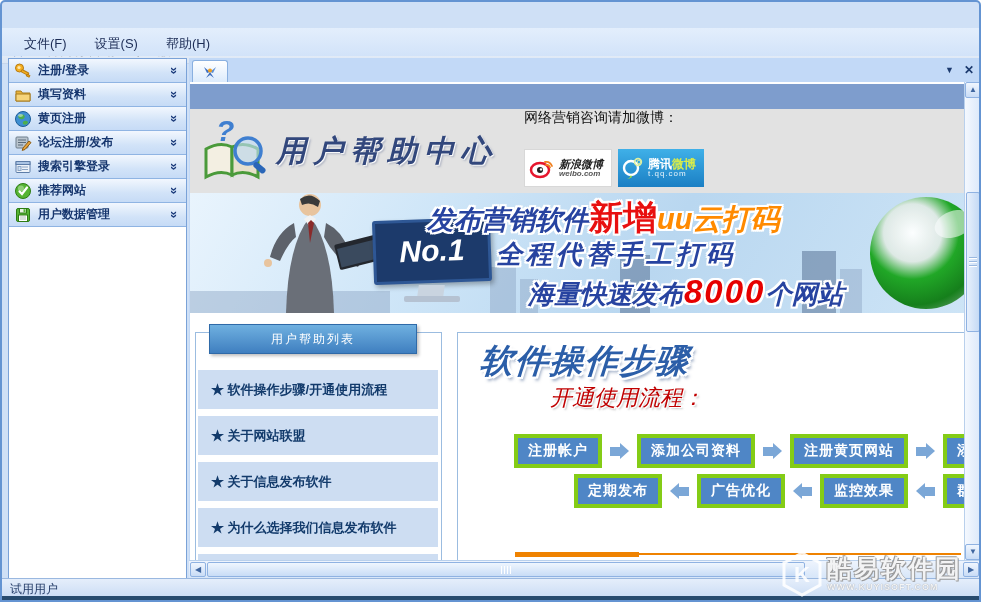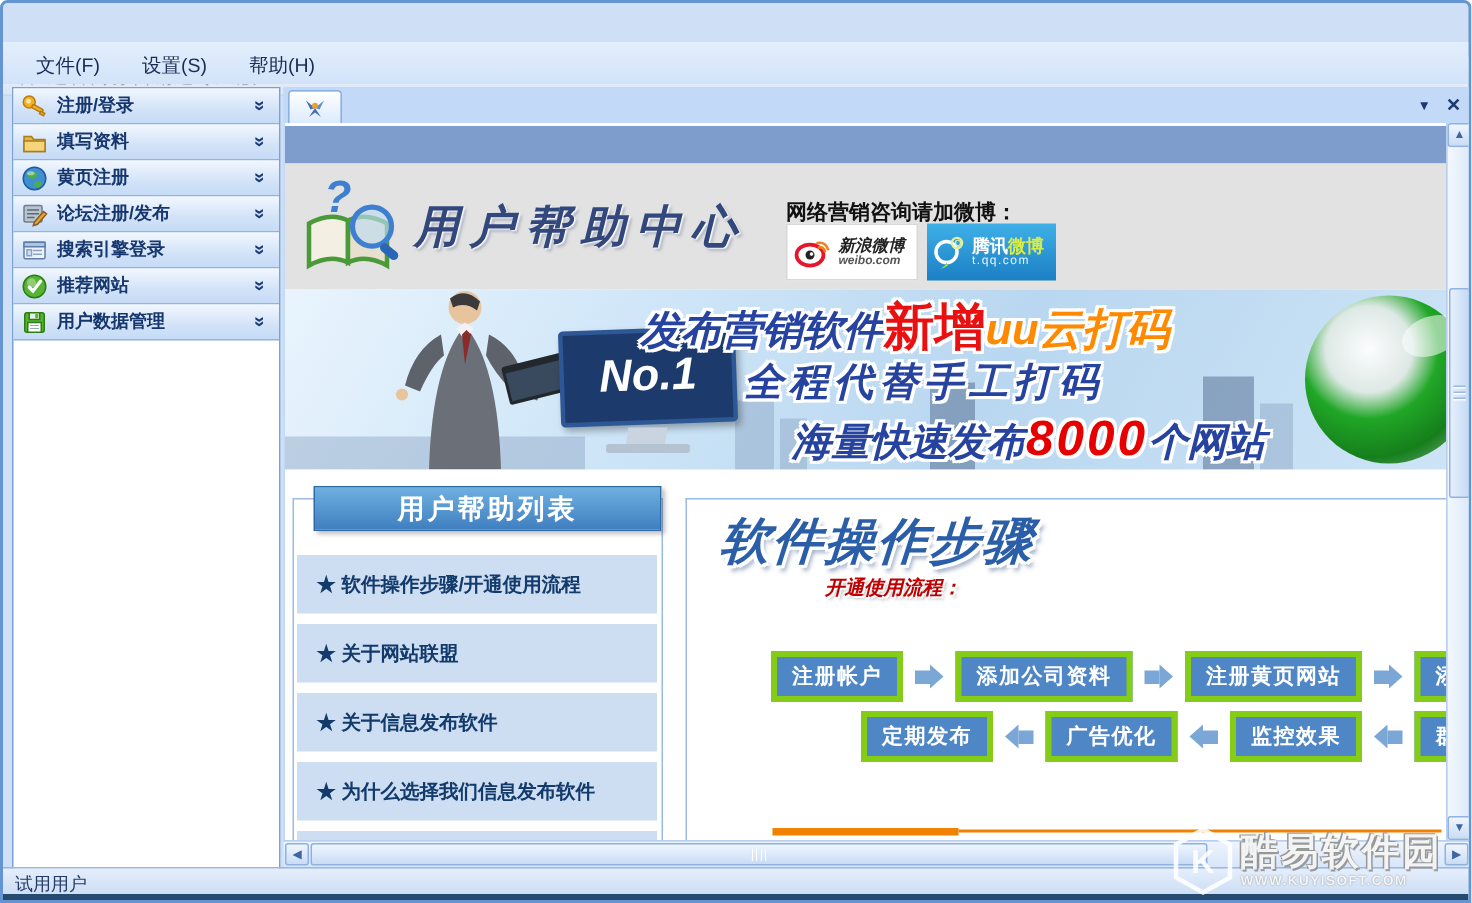--- a/index.html
+++ b/index.html
@@ -42,21 +42,21 @@
   .tab-close { color:#1c3a6e; font-size:12px; font-weight:bold; }
 
   .page { position:absolute; left:1px; top:24px; width:774px; height:478px; background:#ffffff; overflow:hidden; }
 
   .band { position:absolute; left:0; top:2px; width:100%; height:25px; background:#7e9dcd; }
 
   .help-header { position:absolute; left:0; top:27px; width:100%; height:84px; background:#e2e2e2; }
   .hh-icon { position:absolute; left:8px; top:6px; }
   .hh-title { position:absolute; left:86px; top:22px; font-size:30px; font-weight:bold; color:#32477c;
     letter-spacing:7px; text-shadow:1px 1px 1px #ffffff, 2px 2px 2px rgba(120,130,160,.5); font-style:italic; }
-  .hh-note { position:absolute; left:334px; top:24px; font-size:14px; font-weight:bold; color:#111; }
+  .hh-note { position:absolute; left:334px; top:0; font-size:14px; font-weight:normal; color:#111; }
   .logo-sina { position:absolute; left:334px; top:40px; width:88px; height:38px; background:#ffffff;
     border:1px solid #d8d8d8; display:flex; align-items:center; padding:2px 4px; gap:4px; }
   .sina-glyph { width:26px; height:22px; }
   .sina-txt { display:flex; flex-direction:column; line-height:1; }
   .sina-name { color:#222; font-size:11px; font-weight:bold; font-style:italic; }
   .sina-domain { color:#555; font-size:8px; font-weight:bold; font-style:italic; }
   .logo-tencent { position:absolute; left:428px; top:40px; width:86px; height:38px;
     background:linear-gradient(#3fb0e8,#1b7fc4); display:flex; align-items:center; padding:2px 3px; gap:3px; }
   .tc-glyph { width:24px; height:24px; }
   .tc-txt { display:flex; flex-direction:column; line-height:1.05; }
@@ -84,32 +84,32 @@
   .bl1 .seg-blue { color:#2743a0; font-size:27px; }
   .bl1 .seg-red { color:#e81010; font-size:34px; font-style:normal; }
   .bl1 .seg-orange { color:#ff8a00; font-size:29px; }
   .bl2 { position:absolute; left:306px; top:44px; white-space:nowrap; font-style:italic; font-weight:bold; color:#2743a0; font-size:26px; letter-spacing:4px; }
   .bl3 { position:absolute; left:338px; top:80px; white-space:nowrap; font-style:italic; font-weight:bold; }
   .bl3 .seg-blue { color:#2743a0; font-size:26px; }
   .bl3 .seg-red { color:#e60000; font-size:33px; letter-spacing:2px; }
 
   
   .help-list-box { position:absolute; left:5px; top:250px; width:247px; height:240px; background:#ffffff; border:1px solid #9bbce0; }
-  .hl-header { position:absolute; left:19px; top:242px; width:232px; height:30px;
+  .hl-header { position:absolute; left:19px; top:242px; width:208px; height:30px;
     background:linear-gradient(#6fb0e0,#3f7fc0); border:1px solid #2f6aa8; color:#ffffff;
-    font-size:18px; font-weight:bold; display:flex; align-items:center; justify-content:center;
+    font-size:12px; font-weight:normal; display:flex; align-items:center; justify-content:center;
     box-shadow:2px 2px 3px rgba(0,0,0,.25); letter-spacing:2px; }
   .hl-item { position:absolute; left:8px; width:240px; height:39px; background:#cdddf2;
     color:#123a6b; font-size:13px; font-weight:bold; display:flex; align-items:center; padding-left:13px; white-space:nowrap; overflow:hidden; }
 
   .steps-box { position:absolute; left:267px; top:250px; width:540px; height:240px; background:#ffffff; border-left:1px solid #9bbce0; border-top:1px solid #9bbce0; }
   .steps-title { position:absolute; left:22px; top:6px; font-size:33px; font-weight:bold; font-style:italic;
     color:#2b5ea8; letter-spacing:2px; transform:skewX(-4deg);
     text-shadow:-2px 0 0 #fff,2px 0 0 #fff,0 -2px 0 #fff,0 2px 0 #fff,-2px -2px 0 #fff,2px 2px 0 #fff,-2px 2px 0 #fff,2px -2px 0 #fff,3px 4px 3px rgba(60,90,140,.5); }
-  .steps-sub { position:absolute; left:92px; top:50px; font-size:13px; font-weight:bold; font-style:italic; color:#c00000;
+  .steps-sub { position:absolute; left:92px; top:50px; font-size:22px; font-weight:normal; font-style:italic; color:#c00000;
     text-shadow:1px 1px 0 #fff,2px 2px 2px rgba(150,150,150,.6); }
   .flow-row { position:absolute; display:flex; align-items:center; gap:8px; white-space:nowrap; }
   .flow-row1 { left:56px; top:101px; }
   .flow-row2 { left:116px; top:141px; }
   .flowbtn { background:#4f86c6; color:#ffffff; font-weight:bold; font-size:14px; padding:4px 10px;
     border:4px solid #84cc16; letter-spacing:1px; flex:none; }
   .ar { display:inline-flex; align-items:center; flex:none; }
   .ar .bar { width:10px; height:9px; background:#7ba7d7; }
   .ar .tri-r { width:0; height:0; border-top:8px solid transparent; border-bottom:8px solid transparent; border-left:9px solid #7ba7d7; }
   .ar .tri-l { width:0; height:0; border-top:8px solid transparent; border-bottom:8px solid transparent; border-right:9px solid #7ba7d7; }

